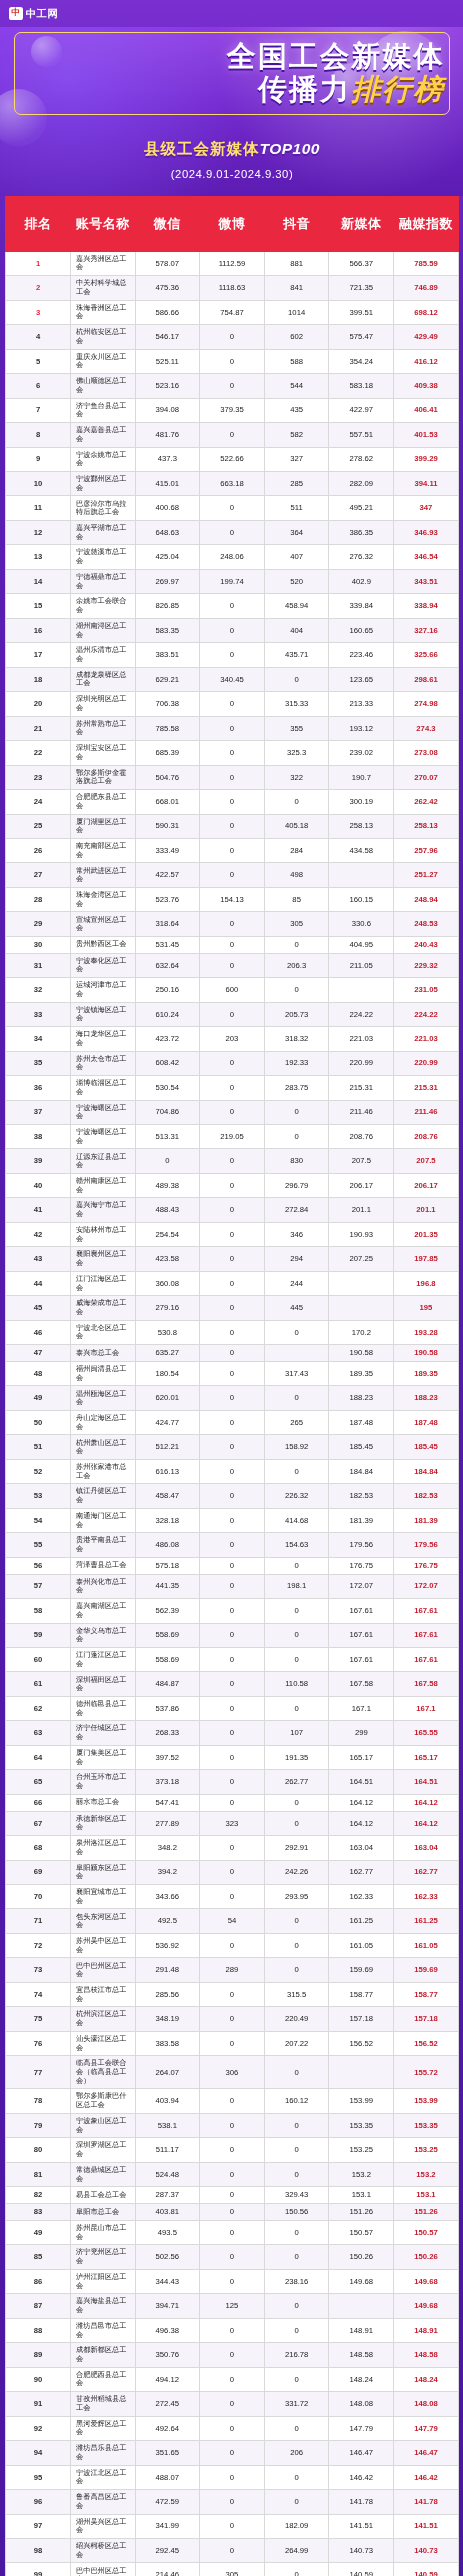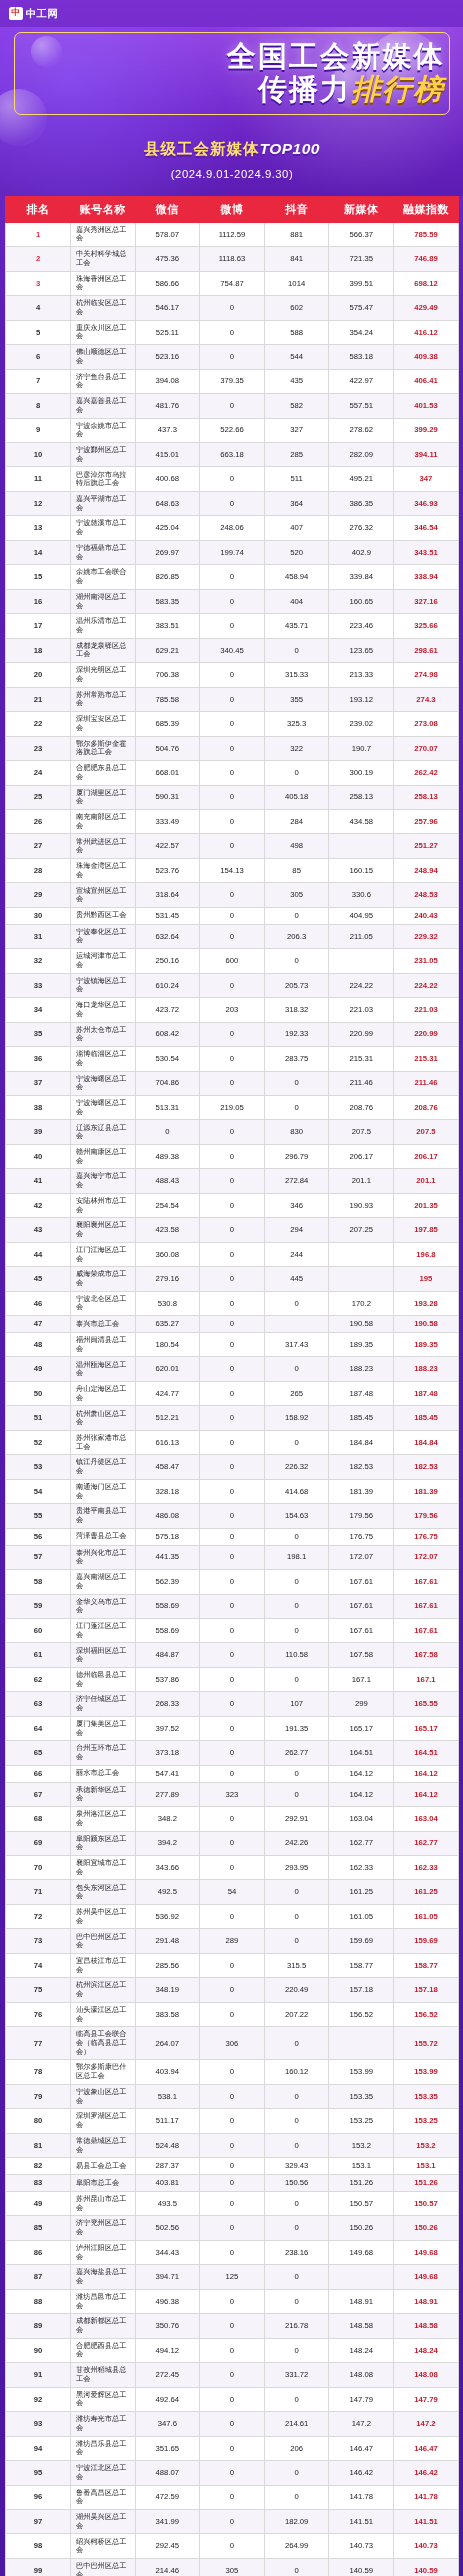--- a/index.html
+++ b/index.html
@@ -94,23 +94,23 @@
   }
   table{
     width:100%;
     border-collapse:collapse;
     background:#fff;
     table-layout:fixed;
   }
   thead th{
     background:#e9273f;
     color:#fff;
-    font-size:11px;
+    font-size:13px;
     font-weight:bold;
-    padding:5px 1px;
+    padding:18px 1px;
     border:0.5px solid #e9273f;
     letter-spacing:0.5px;
   }
   tbody td{
     font-size:7.7px;
     color:#222;
     padding:3.1px 1.5px;
     border:0.5px solid #d9d9d9;
     text-align:center;
     line-height:1.25;
@@ -989,29 +989,20 @@
           <tr>
             <td class="rank">92</td>
             <td class="name">黑河爱辉区总工会</td>
             <td class="num">492.64</td>
             <td class="num">0</td>
             <td class="num">0</td>
             <td class="num">147.79</td>
             <td class="idx">147.79</td>
           </tr>
           <tr>
-            <td class="rank">93</td>
-            <td class="name">潍坊寿光市总工会</td>
-            <td class="num">347.6</td>
-            <td class="num">0</td>
-            <td class="num">214.61</td>
-            <td class="num">147.2</td>
-            <td class="idx">147.2</td>
-          </tr>
-          <tr>
             <td class="rank">94</td>
             <td class="name">潍坊昌乐县总工会</td>
             <td class="num">351.65</td>
             <td class="num">0</td>
             <td class="num">206</td>
             <td class="num">146.47</td>
             <td class="idx">146.47</td>
           </tr>
           <tr>
             <td class="rank">95</td>

